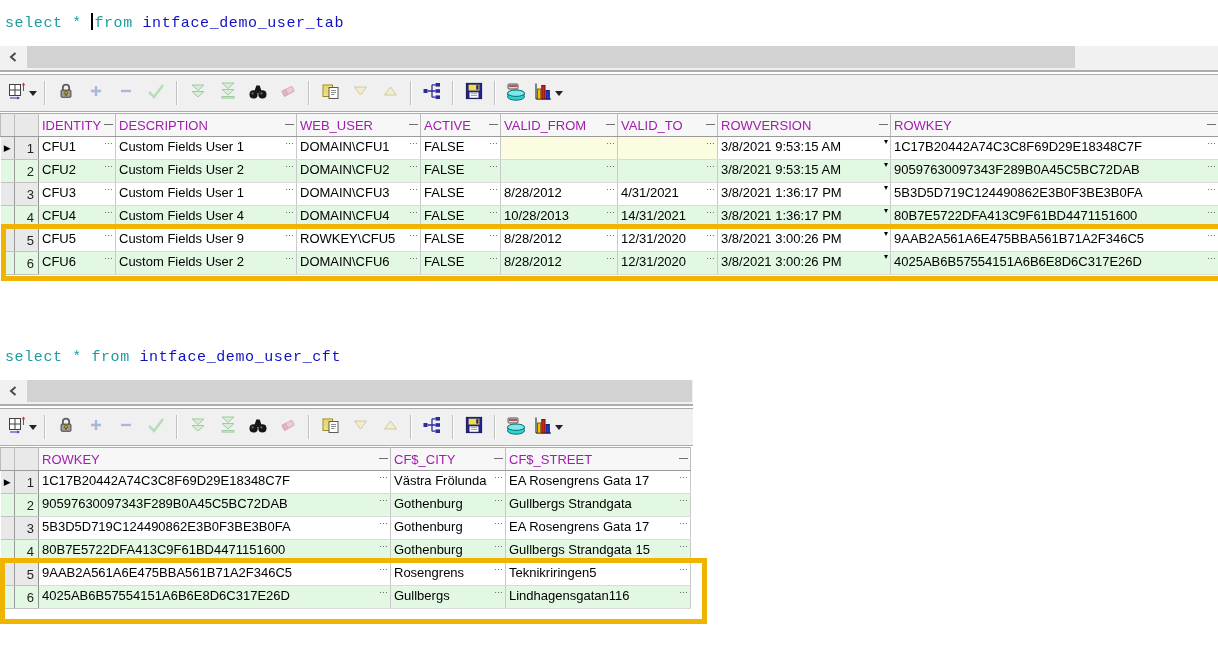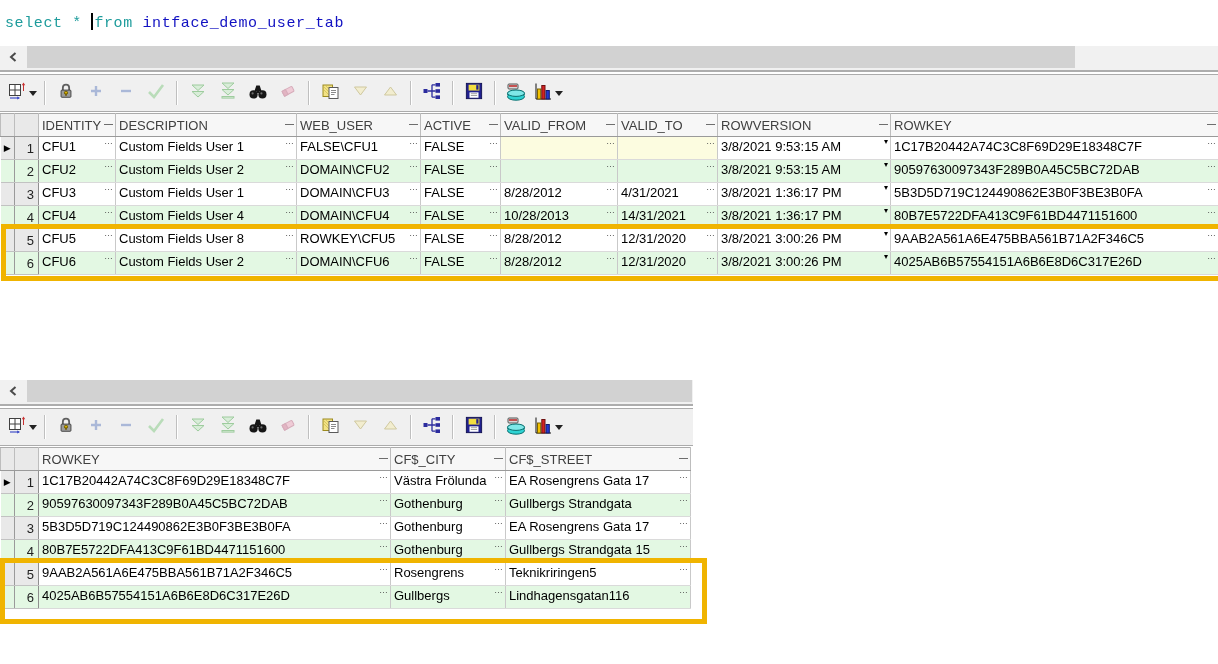--- a/index.html
+++ b/index.html
@@ -36,21 +36,21 @@
   .tb-sep{width:1px;height:24px;background:#BFBFBF;border-right:1px solid #FFF;margin:0 5px;}
   .tb-dd{margin-left:2px;display:flex;align-items:center;}
 
   
   .gridwrap{position:absolute;left:0;}
   #sec0 .gridwrap{top:113px;width:1218px;}
   #sec1 .gridwrap{top:107px;width:691px;}
   table.grid{border-collapse:collapse;table-layout:fixed;font-size:13px;color:#000;}
   table.grid th{height:22px;background:#F7F7F7;border-left:1px solid #BDBDBD;border-right:1px solid #BDBDBD;
       border-top:1px solid #ABABAB;border-bottom:1px solid #9A9A9A;text-align:left;font-weight:400;
-      padding:0 3px;position:relative;white-space:nowrap;overflow:hidden;color:#404040;}
+      padding:0 3px;position:relative;white-space:nowrap;overflow:hidden;color:#a21caf;}
   table.grid th.gray{background:#E9E9E9;}
   table.grid td{height:22px;border-right:1px solid #C9C9C9;border-bottom:1px solid #DADADA;
       padding:0 3px;position:relative;white-space:nowrap;overflow:hidden;background:#FFF;}
   table.grid tr.alt td{background:var(--green,#E3F8E3);}
   table.grid td.nullc{background:var(--nully,#FCFCE0) !important;}
   table.grid td.ind{background:#E9E9E9;border-right:1px solid #9A9A9A;border-bottom:1px solid #C2C2C2;
       padding:0;text-align:center;}
   table.grid td.num{background:#E9E9E9;border-right:1px solid #8F8F8F;border-bottom:1px solid #C2C2C2;
       text-align:right;padding-right:4px;color:#222;}
   .grip{position:absolute;right:2px;top:10px;width:9px;height:0;border-top:1px solid #6E6E6E;}
@@ -240,21 +240,21 @@
             <th><span>ROWVERSION</span><span class="grip"></span></th>
             <th><span>ROWKEY</span><span class="grip"></span></th>
           </tr>
         </thead>
         <tbody>
           <tr>
             <td class="ind"><span class="rowmark">▶</span></td>
             <td class="num">1</td>
             <td><span class="ctext">CFU1</span><span class="ellip">…</span></td>
             <td><span class="ctext">Custom Fields User 1</span><span class="ellip">…</span></td>
-            <td><span class="ctext">FALSE\CFU1</span><span class="ellip">…</span></td>
+            <td><span class="ctext">DOMAIN\CFU1</span><span class="ellip">…</span></td>
             <td><span class="ctext">FALSE</span><span class="ellip">…</span></td>
             <td class="nullc"><span class="ctext"></span><span class="ellip">…</span></td>
             <td class="nullc"><span class="ctext"></span><span class="ellip">…</span></td>
             <td><span class="ctext">3/8/2021 9:53:15 AM</span><span class="ddown">▾</span></td>
             <td><span class="ctext">1C17B20442A74C3C8F69D29E18348C7F</span><span class="ellip">…</span></td>
           </tr>
           <tr class="alt">
             <td class="ind"></td>
             <td class="num">2</td>
             <td><span class="ctext">CFU2</span><span class="ellip">…</span></td>
@@ -287,21 +287,21 @@
             <td><span class="ctext">FALSE</span><span class="ellip">…</span></td>
             <td><span class="ctext">10/28/2013</span><span class="ellip">…</span></td>
             <td><span class="ctext">14/31/2021</span><span class="ellip">…</span></td>
             <td><span class="ctext">3/8/2021 1:36:17 PM</span><span class="ddown">▾</span></td>
             <td><span class="ctext">80B7E5722DFA413C9F61BD4471151600</span><span class="ellip">…</span></td>
           </tr>
           <tr>
             <td class="ind"></td>
             <td class="num">5</td>
             <td><span class="ctext">CFU5</span><span class="ellip">…</span></td>
-            <td><span class="ctext">Custom Fields User 8</span><span class="ellip">…</span></td>
+            <td><span class="ctext">Custom Fields User 9</span><span class="ellip">…</span></td>
             <td><span class="ctext">ROWKEY\CFU5</span><span class="ellip">…</span></td>
             <td><span class="ctext">FALSE</span><span class="ellip">…</span></td>
             <td><span class="ctext">8/28/2012</span><span class="ellip">…</span></td>
             <td><span class="ctext">12/31/2020</span><span class="ellip">…</span></td>
             <td><span class="ctext">3/8/2021 3:00:26 PM</span><span class="ddown">▾</span></td>
             <td><span class="ctext">9AAB2A561A6E475BBA561B71A2F346C5</span><span class="ellip">…</span></td>
           </tr>
           <tr class="alt">
             <td class="ind"></td>
             <td class="num">6</td>
@@ -314,20 +314,21 @@
             <td><span class="ctext">3/8/2021 3:00:26 PM</span><span class="ddown">▾</span></td>
             <td><span class="ctext">4025AB6B57554151A6B6E8D6C317E26D</span><span class="ellip">…</span></td>
           </tr>
         </tbody>
       </table>
     </div>
   <div class="hlbox"></div>
 </div>
 
 <div class="section" id="sec1">
+  <div class="sql-line"><span class="kw">select * </span><span class="kw">from </span><span class="ident">intface_demo_user_cft</span></div>
   <div class="hscroll">
     <div class="hs-btn">
         <span><svg width="8" height="10" viewBox="0 0 8 10">
             <path d="M6.5 1 L2 5 L6.5 9" fill="none" stroke="#4A4A4A" stroke-width="2"></path>
           </svg></span>
       </div>
     <div class="hs-thumb"></div>
   </div>
   <div class="toolbar">
       <div class="tb-btn">

